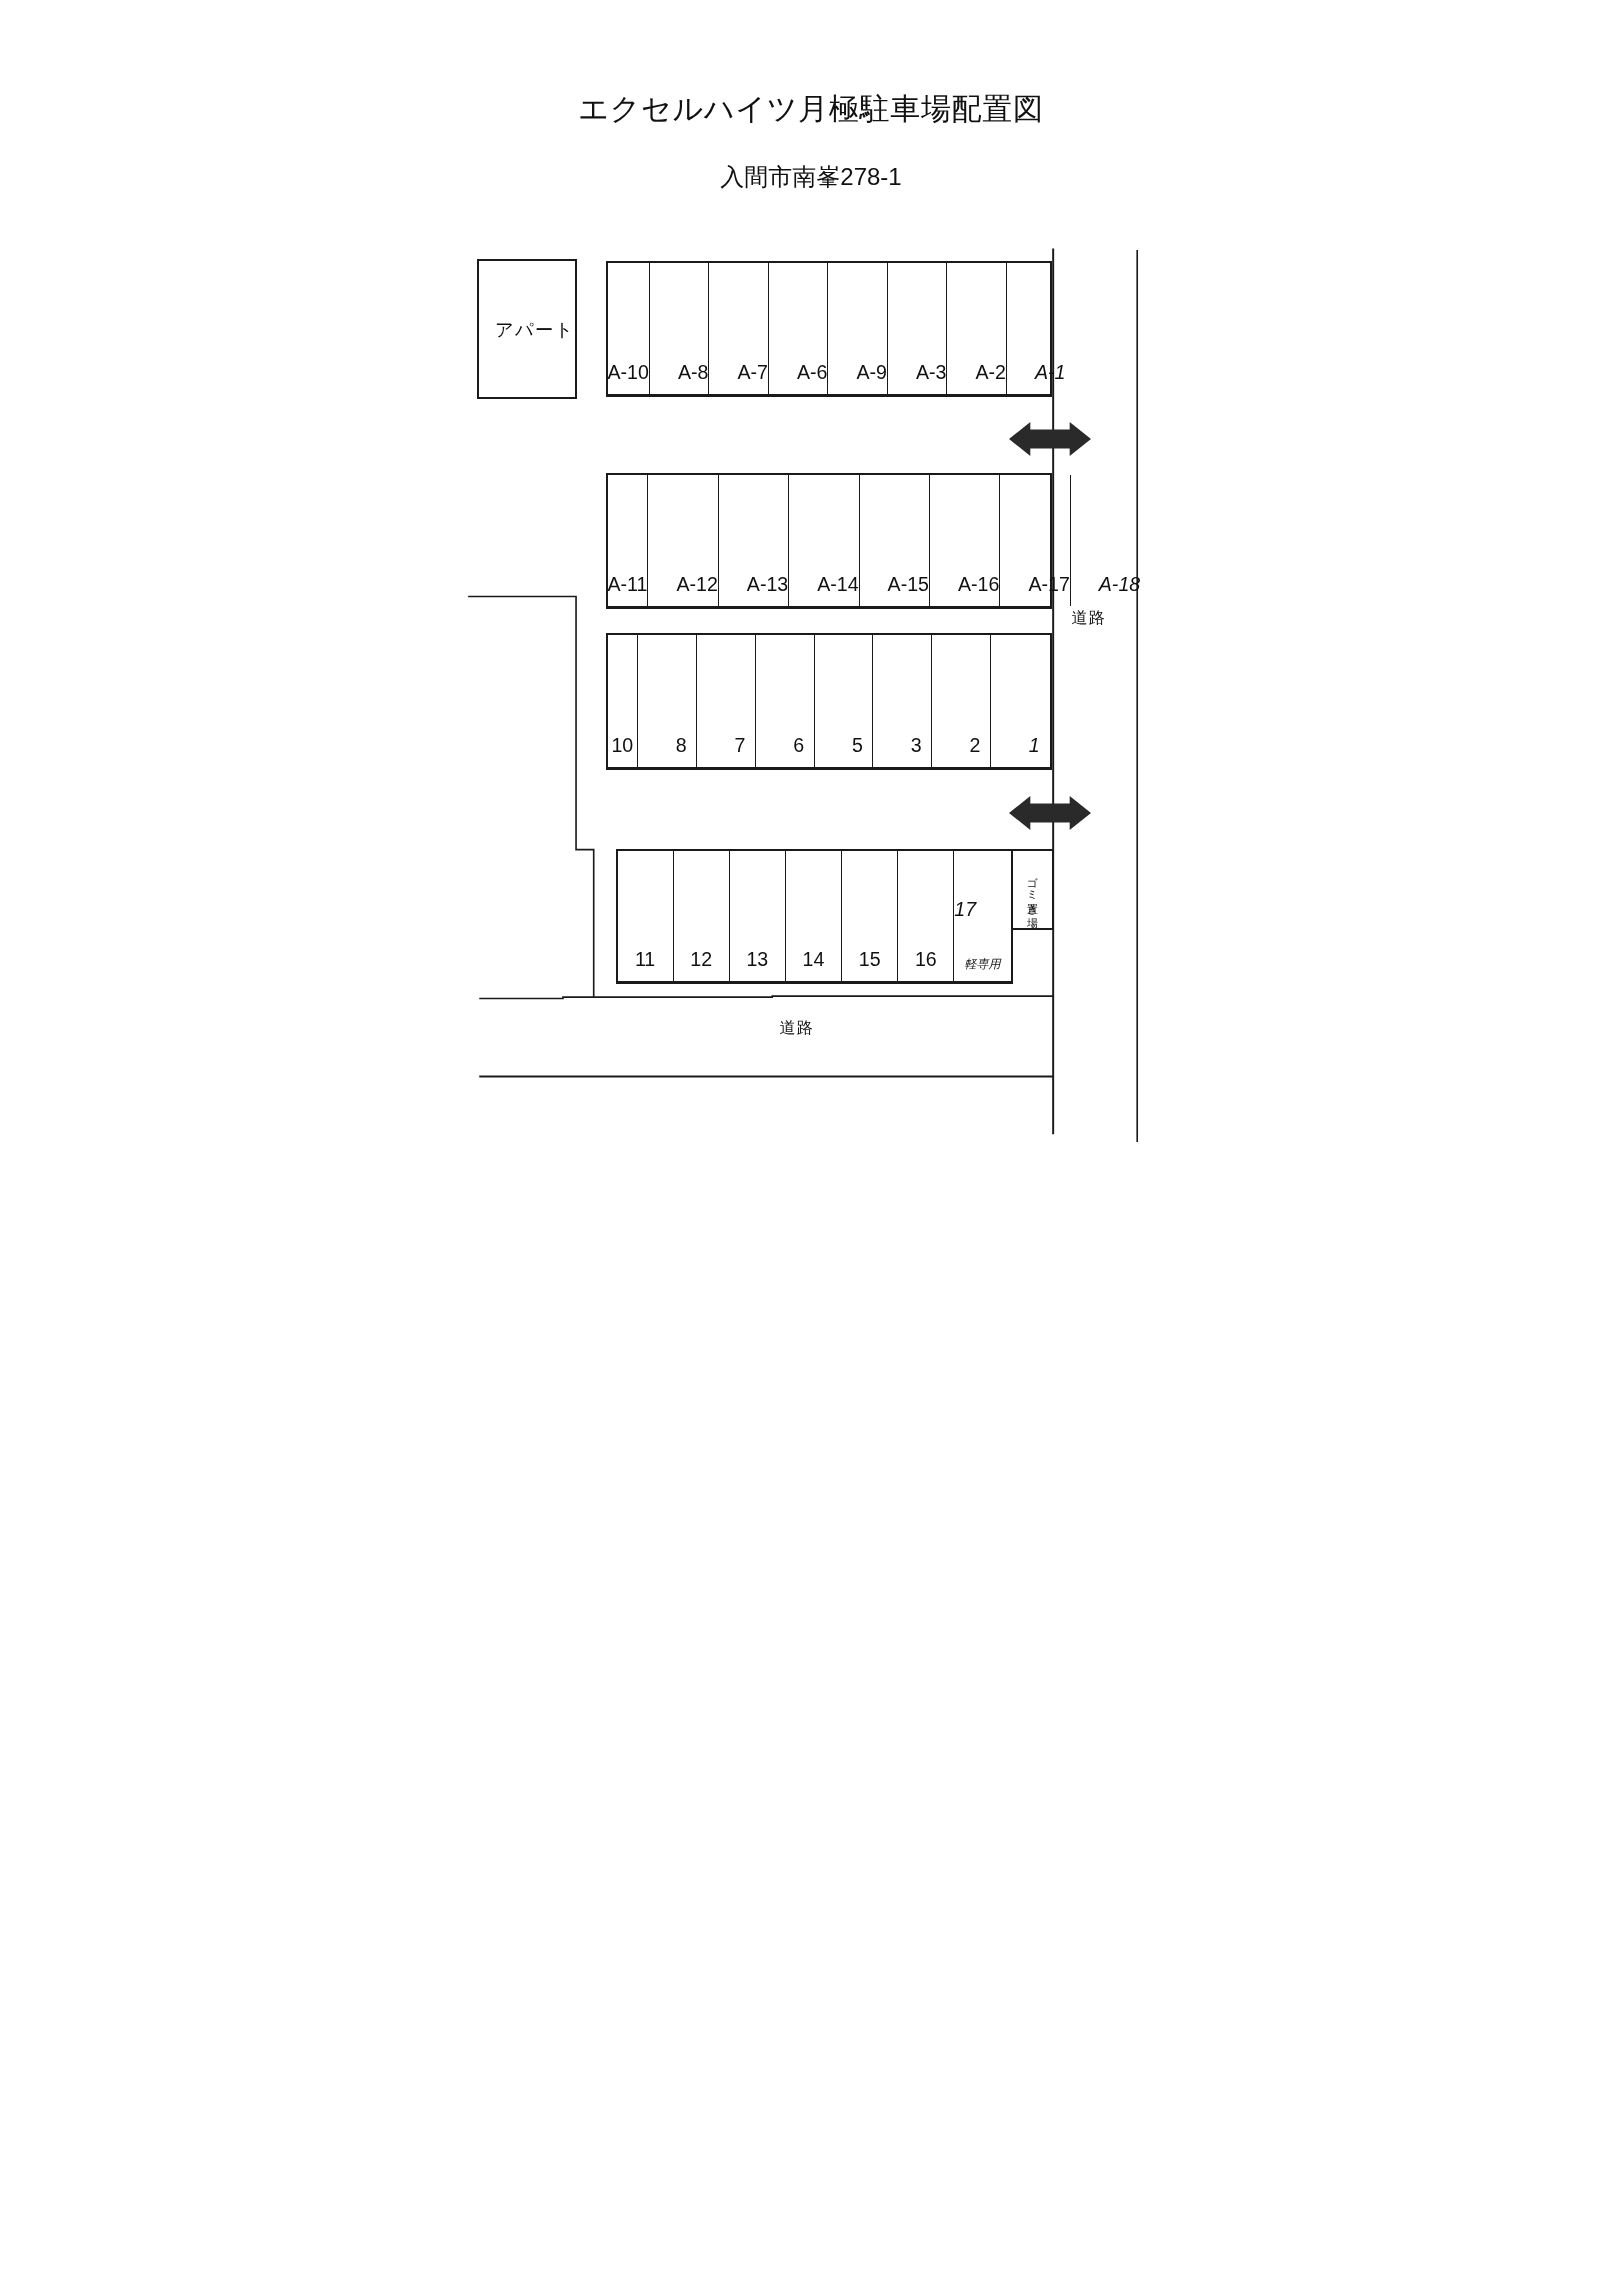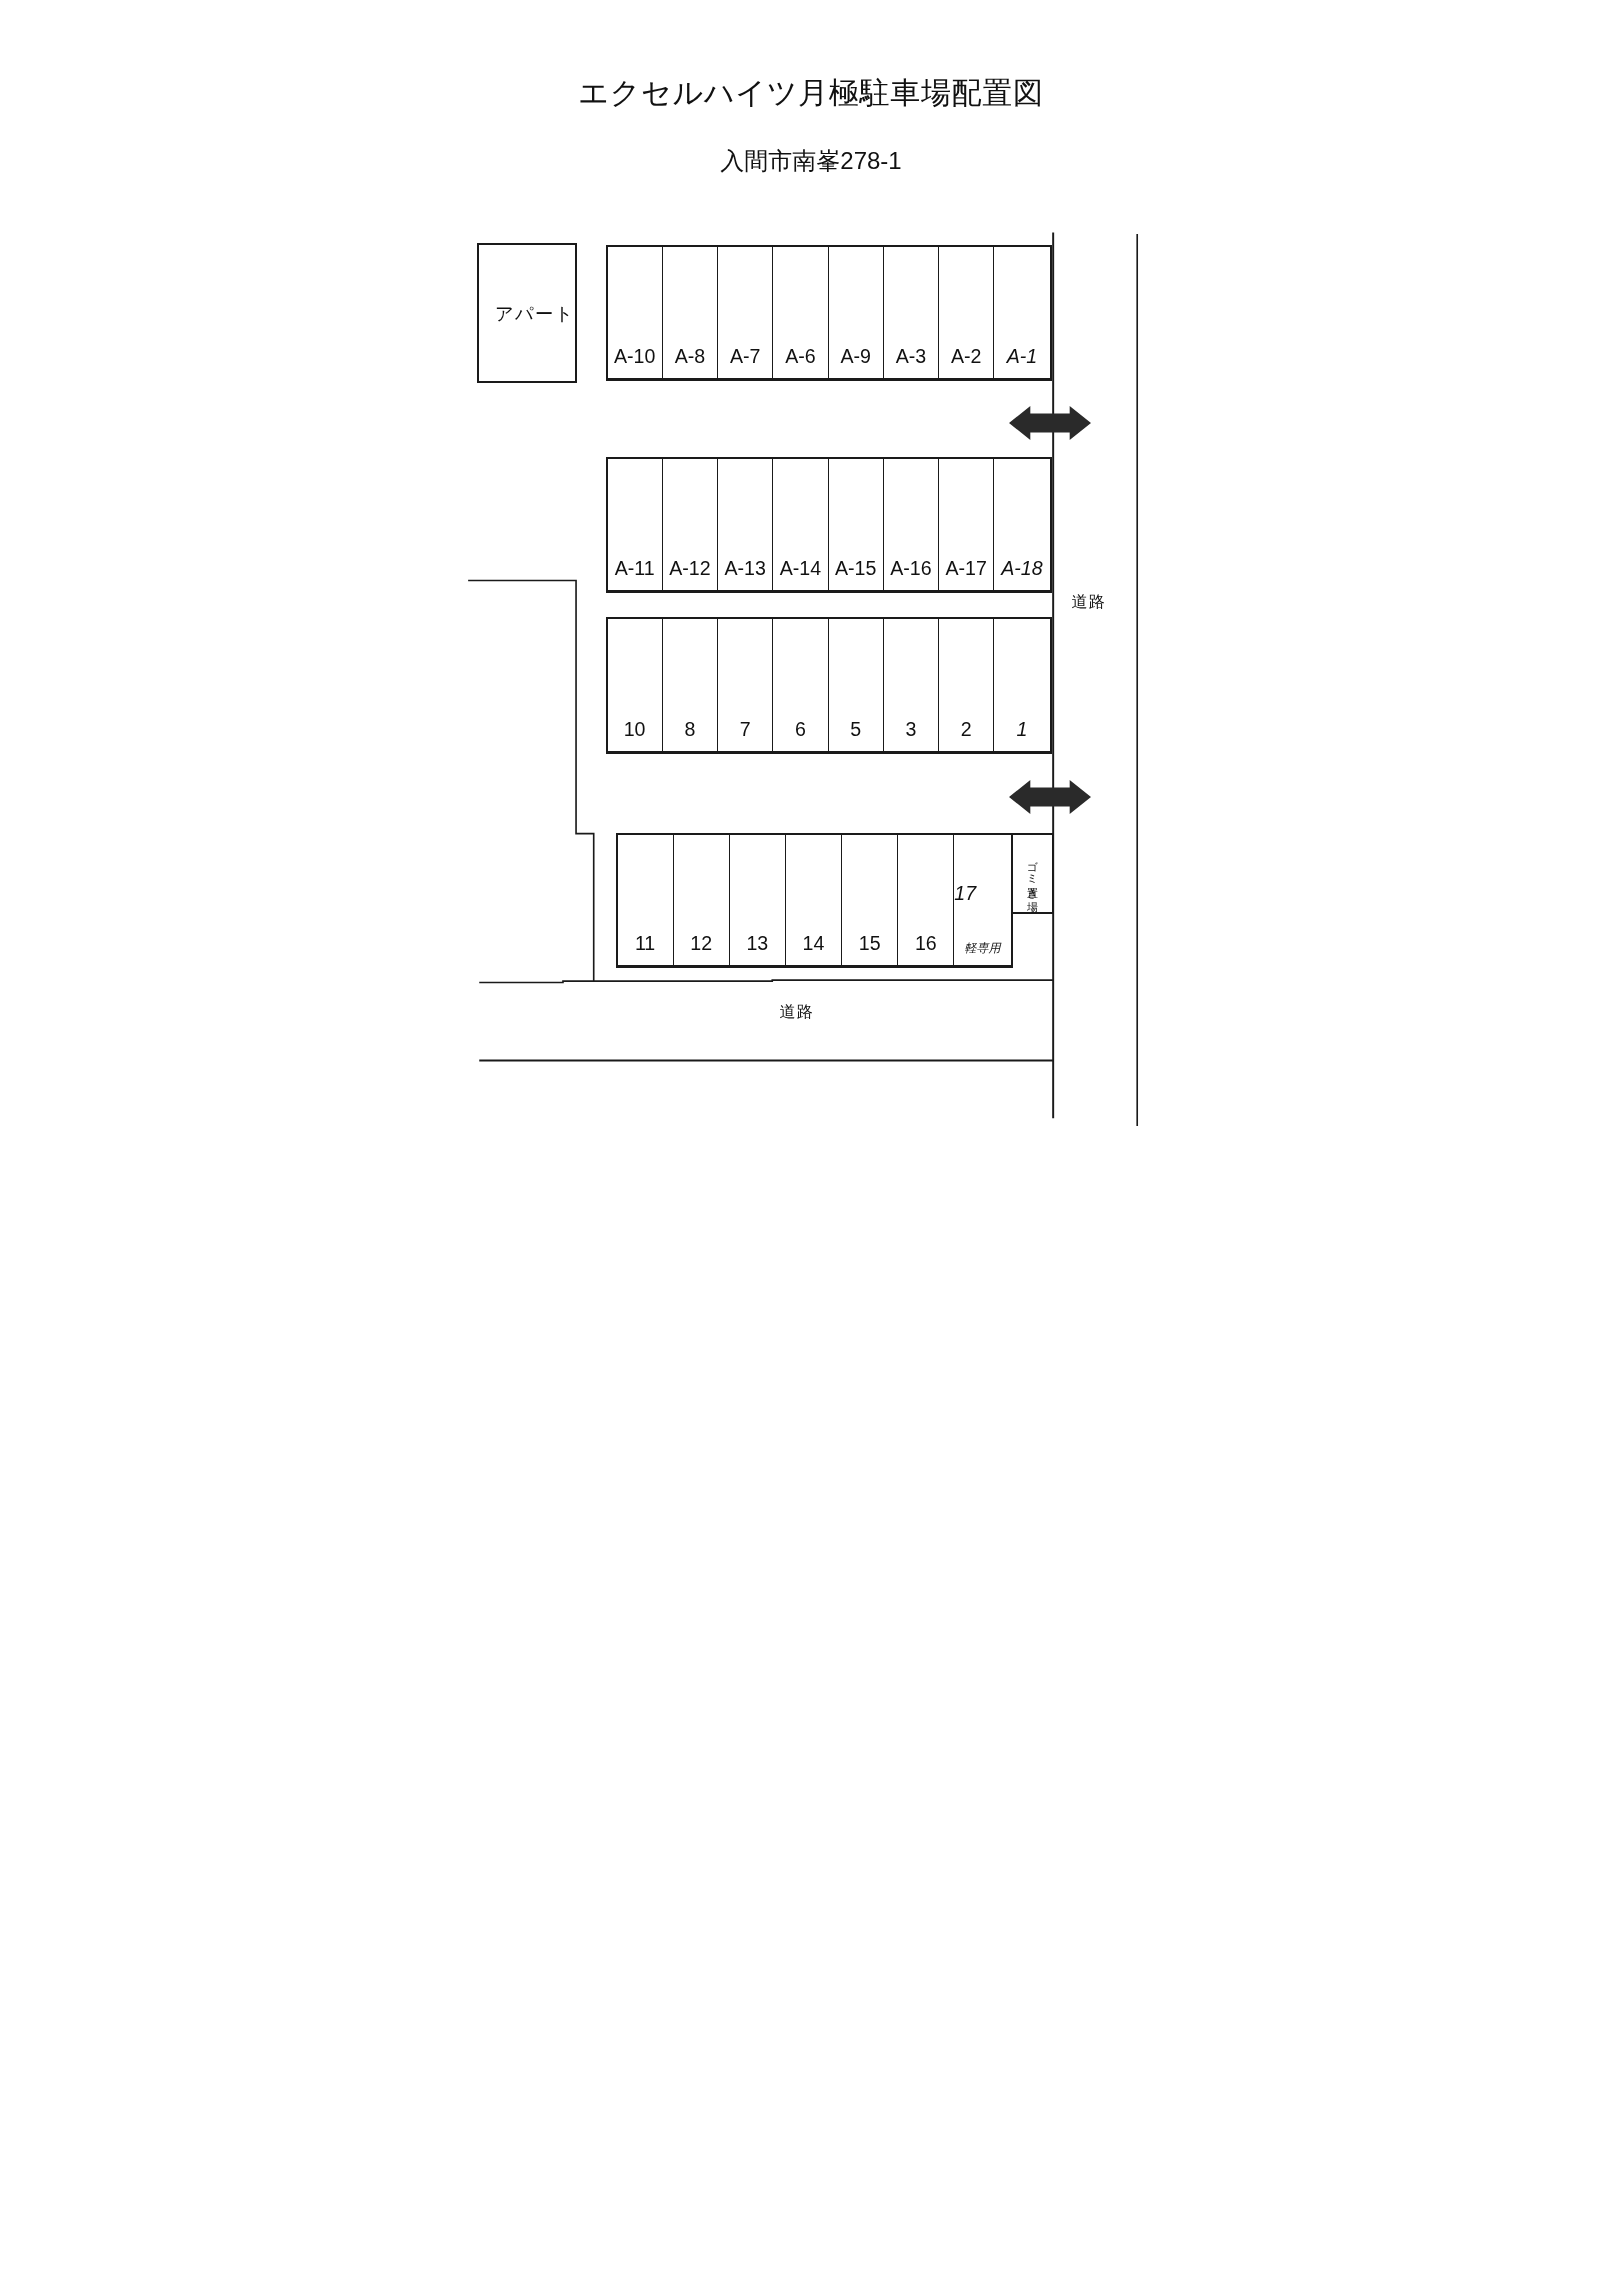--- a/index.html
+++ b/index.html
@@ -4,21 +4,21 @@
 <style>
   html, body {
     margin: 0;
     padding: 0;
     background: #ffffff;
   }
   .canvas {
     position: relative;
     width: 811px;
     height: 1148px;
-    margin: 0 auto;
+    margin: 16px auto;
     background: #ffffff;
     font-family: "Liberation Sans", sans-serif;
     color: #111111;
     overflow: hidden;
   }
   .page-title {
     position: absolute;
     top: 73px;
     left: 0;
     width: 100%;
@@ -53,21 +53,21 @@
     font-size: 18.3px;
     letter-spacing: 1.3px;
   }
   .prow {
     position: absolute;
     border: 2px solid #1a1a1a;
     border-bottom-width: 3.3px;
     display: grid;
     background: #ffffff;
   }
-  .prow.cols8 { grid-template-columns: repeat(8, 1fr); }
+  .prow.cols8 { grid-template-columns: repeat(8, 1fr); gap: 28px; }
   .prow.cols7 { grid-template-columns: repeat(7, 1fr); }
   .prow .cell {
     border-right: 1.3px solid #1a1a1a;
     display: flex;
     align-items: flex-end;
     justify-content: center;
     padding-bottom: 10.5px;
     position: relative;
   }
   .prow .cell:last-child { border-right: none; font-style: italic; }

